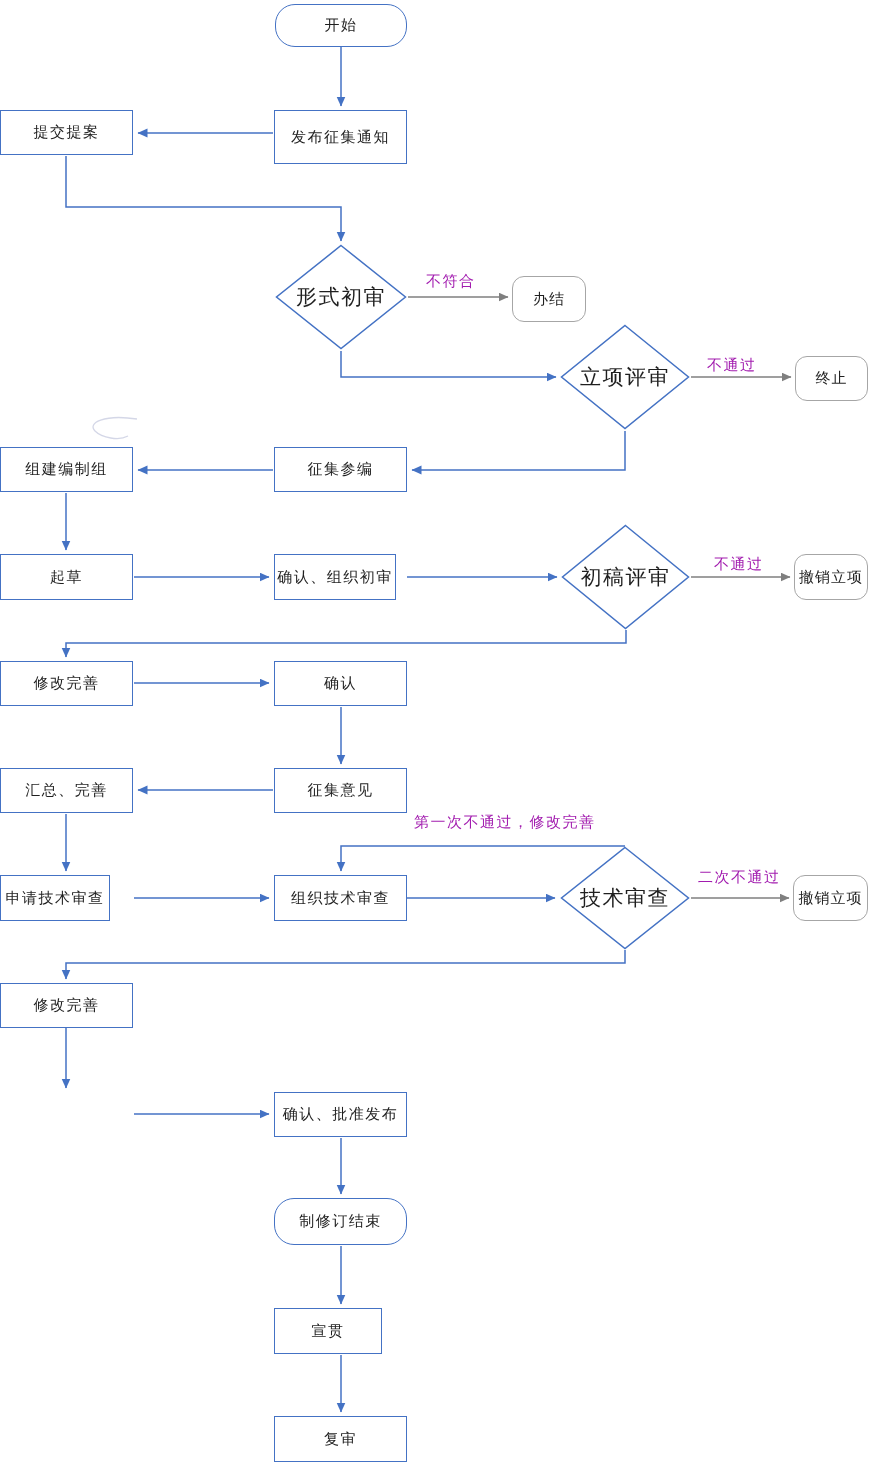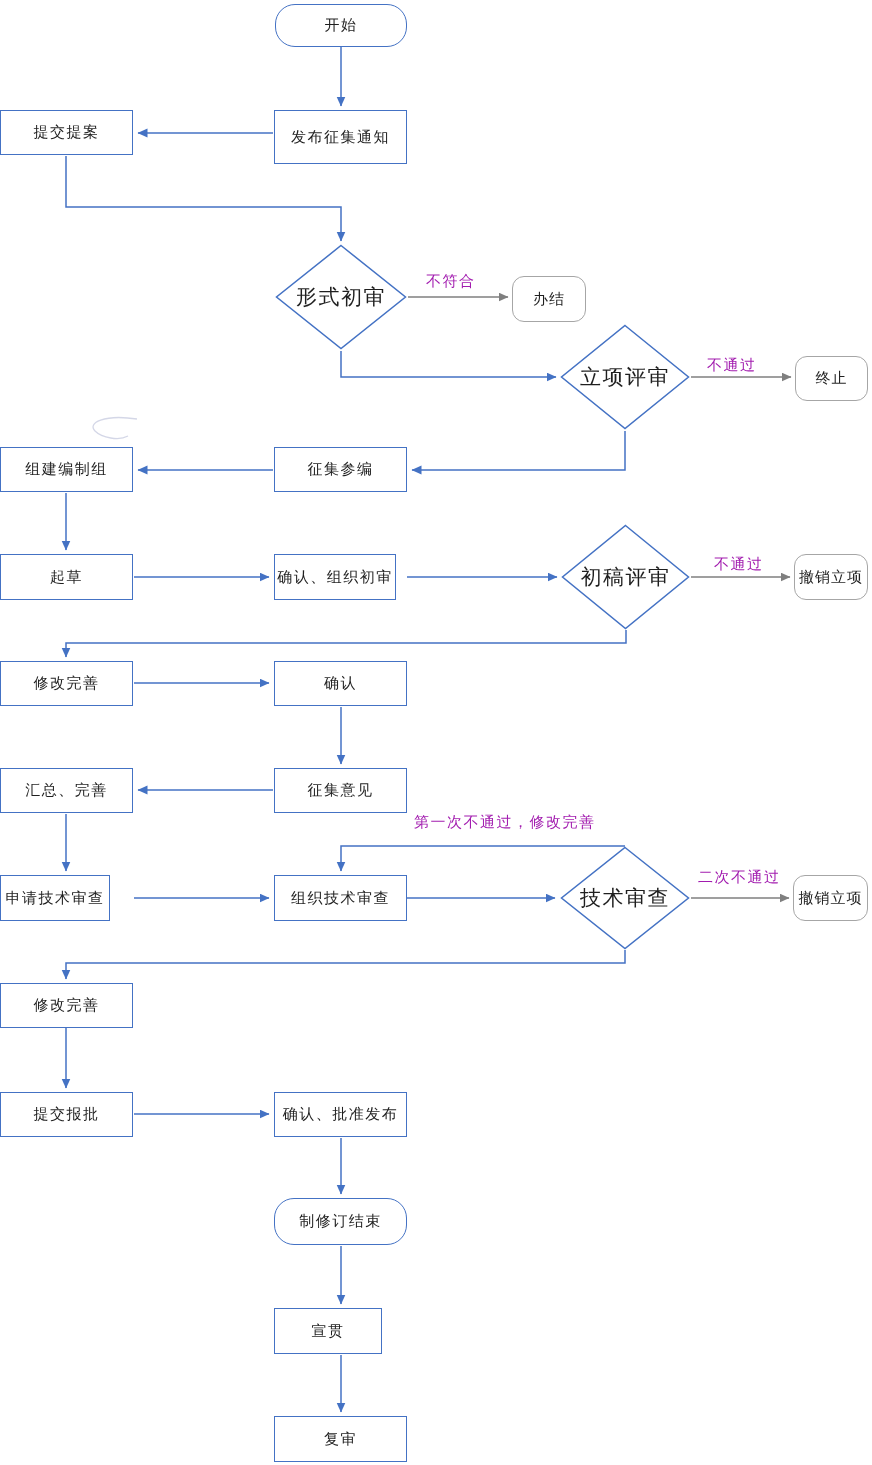--- a/index.html
+++ b/index.html
@@ -179,23 +179,20 @@
   </div>
 
   <div class="node grayterm" style="left:793px;top:875px;width:75px;height:46px">
     <span>撤销立项</span>
   </div>
 
   <div class="node rect" style="left:0px;top:983px;width:133px;height:45px">
     <span>修改完善</span>
   </div>
 
-  <div class="node rect" style="left:0px;top:1092px;width:133px;height:45px">
-    <span>提交报批</span>
-  </div>
 
   <div class="node rect" style="left:274px;top:1092px;width:133px;height:45px">
     <span>确认、批准发布</span>
   </div>
 
   <div class="node rounded" style="left:274px;top:1198px;width:133px;height:47px">
     <span>制修订结束</span>
   </div>
 
   <div class="node rect" style="left:274px;top:1308px;width:108px;height:46px">

